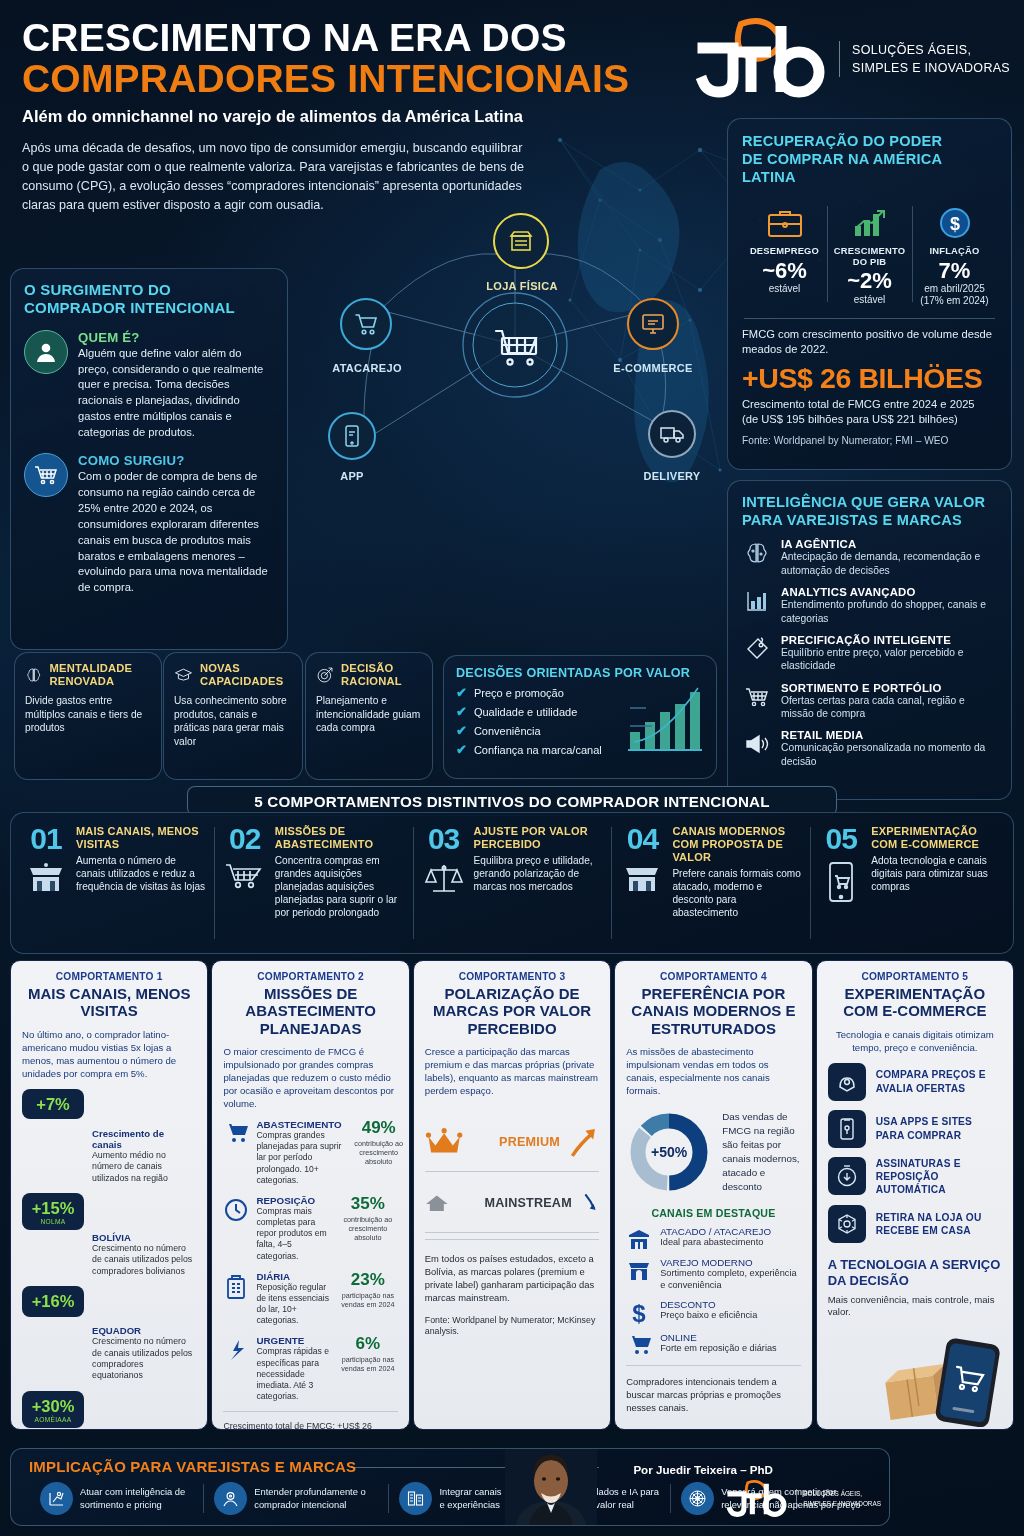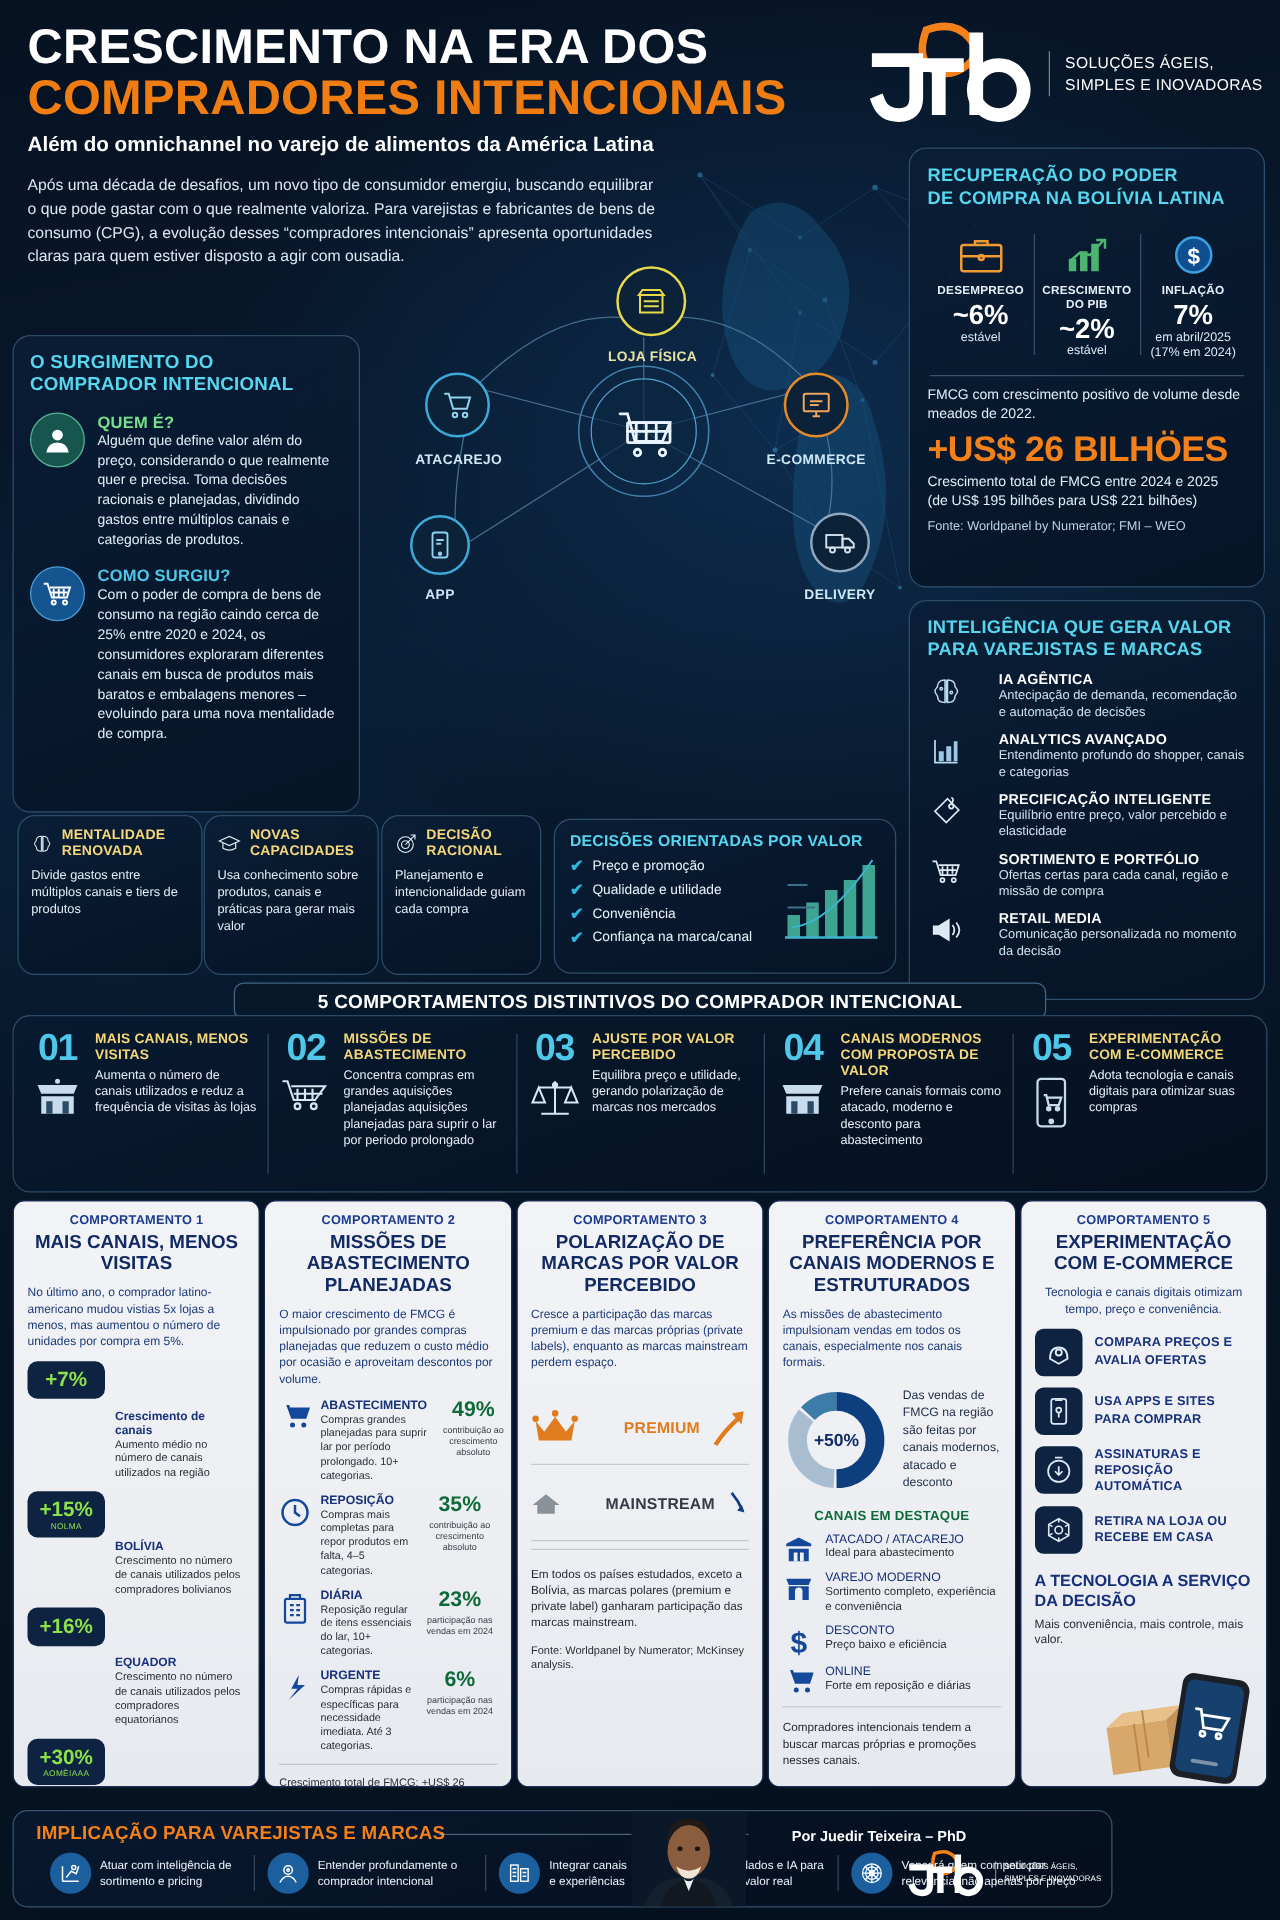--- a/index.html
+++ b/index.html
@@ -69,21 +69,21 @@
   .stat .sml { color:#dbe7f2; font-size:10px; line-height:1.25;text-align:center;}
   .hr-soft { height:1px; background:rgba(150,190,225,.35); margin:10px 2px 8px; }
   #recovery .note { color:#e3eef8; font-size:11.2px; line-height:1.35; }
   #recovery .huge { color:#f4801a; font-size:28.5px; font-weight:800; line-height:1.1; margin:6px 0 3px; letter-spacing:-.4px;}
   #recovery .sub { color:#e3eef8; font-size:11.2px; line-height:1.35; }
   #recovery .src { color:#bdd2e4; font-size:10.2px; margin-top:7px; }
 
   
   #intel { left:727px; top:480px; width:285px; height:320px; padding:12px 14px; }
   #intel .card-title { font-size:14.6px; line-height:1.25; }
-  .intel-row { display:flex; gap:27px; margin-top:9px; align-items:flex-start; }
+  .intel-row { display:flex; gap:9px; margin-top:9px; align-items:flex-start; }
   .intel-ico { width:30px; flex:0 0 30px; display:flex; align-items:center; justify-content:center; padding-top:2px;}
   .intel-h { color:#fff; font-size:11.4px; font-weight:800; letter-spacing:.2px; }
   .intel-p { color:#cfe0ee; font-size:10.3px; line-height:1.3; }
 
   
   #surg { left:10px; top:268px; width:278px; height:382px; padding:12px 13px; }
   #surg .card-title { font-size:15px; line-height:1.22; }
   .surg-row { display:flex; gap:10px; margin-top:12px; }
   .circle-ico {
     width:44px; height:44px; flex:0 0 44px; border-radius:50%;
@@ -352,21 +352,21 @@
     </svg>
     <div class="logo-tag">
       <div>SOLUÇÕES ÁGEIS,</div>
       <div>SIMPLES E INOVADORAS</div>
     </div>
   </div>
 
   <div class="card" id="recovery">
     <div class="card-title">
       <div>RECUPERAÇÃO DO PODER</div>
-      <div>DE COMPRA NA BOLÍVIA LATINA</div>
+      <div>DE COMPRAR NA AMÉRICA LATINA</div>
     </div>
     <div class="stats">
       <div class="stat">
         <div class="ico">
           <svg width="40" height="34" viewBox="0 0 40 34">
               <g stroke="#f09a32" stroke-width="2" fill="none">
                 <rect x="4" y="9" width="32" height="21" rx="2"></rect>
                 <path d="M15 9V6h10v3"></path>
                 <path d="M4 18h32"></path>
                 <circle cx="20" cy="19" r="2"></circle>

